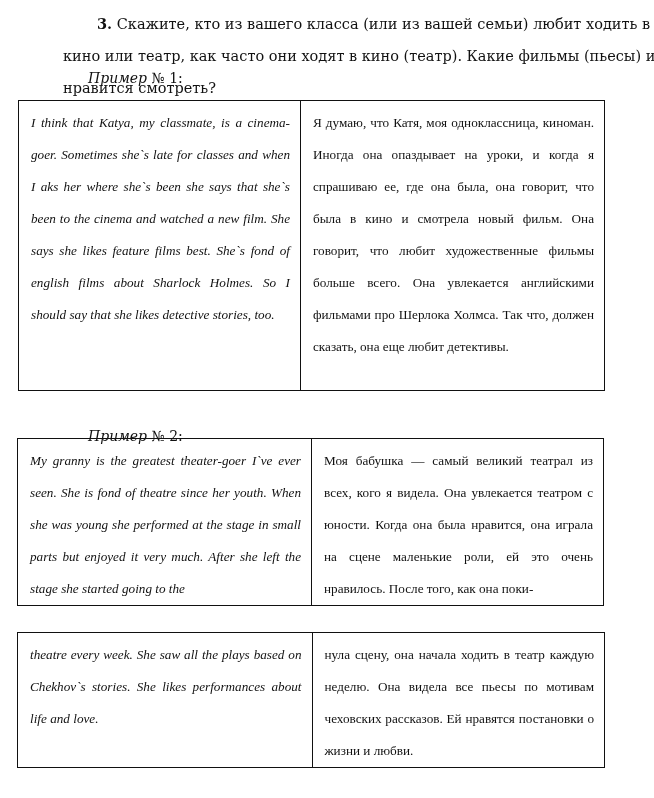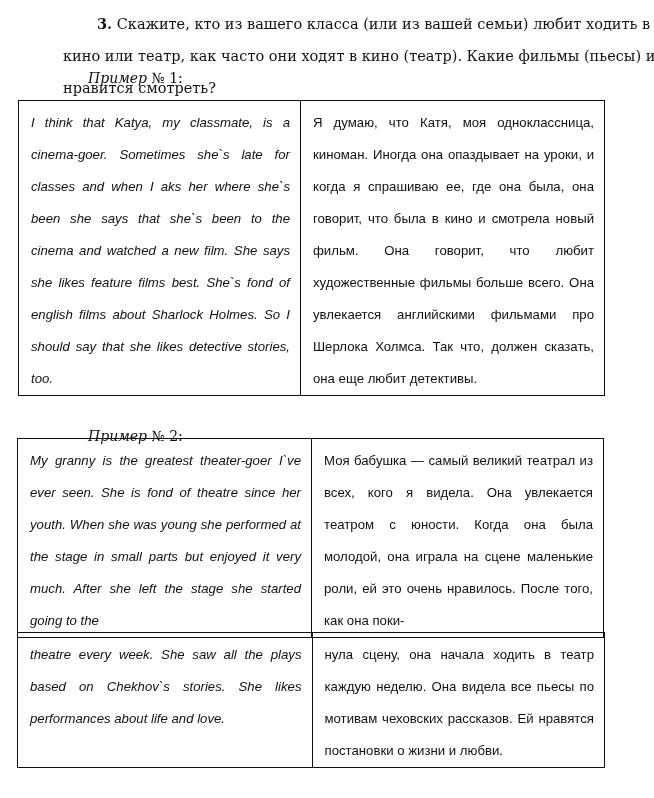--- a/index.html
+++ b/index.html
@@ -18,22 +18,22 @@
   .example .no { font-style: normal; }
   table.tr {
     position: absolute; border-collapse: collapse; table-layout: fixed;
     border: 1.5px solid #111;
   }
   table.tr td {
     vertical-align: top; border: 1.5px solid #111;
     padding: 6px 10px 0 12px; font-size: 13.2px; line-height: 32px;
     text-align: justify;
   }
-  table.tr td.en { font-family: Liberation Sans, sans-serif; font-style: italic; }
-  table.tr td.ru { font-family: Liberation Sans, sans-serif; }
+  table.tr td.en { font-family: Liberation Serif, serif; font-style: italic; }
+  table.tr td.ru { font-family: Liberation Serif, serif; }
   #t1 { left: 18px; top: 100px; width: 587px; height: 291px; }
   #t2 { left: 17px; top: 438px; width: 484px; height: 161px; border-bottom: 1.5px solid #111; }
   #t3 { left: 17px; top: 632px; width: 588px; height: 131px; }
   #t2 td, #t3 td { padding-left: 12px; }
   .col1 { width: 282px; }
   .col2 { width: 304px; }
   .col1b { width: 294px; }
   .col2b { width: 292px; }
 </style>
 </head>
@@ -68,21 +68,21 @@
 </div>
 
 <table class="tr" id="t2">
   <colgroup>
       <col class="col1b">
       <col class="col2b">
     </colgroup>
   <tbody>
       <tr>
     <td class="en">My granny is the greatest theater-goer I`ve ever seen. She is fond of theatre since her youth. When she was young she performed at the stage in small parts but enjoyed it very much. After she left the stage she started going to the</td>
-    <td class="ru">Моя бабушка — самый великий театрал из всех, кого я видела. Она увлекается театром с юности. Когда она была молодой, она играла на сцене маленькие роли, ей это очень нравилось. После того, как она поки-</td>
+    <td class="ru">Моя бабушка — самый великий театрал из всех, кого я видела. Она увлекается театром с юности. Когда она была нравится, она играла на сцене маленькие роли, ей это очень нравилось. После того, как она поки-</td>
   </tr>
 </tbody>
   </table>
 
 <table class="tr" id="t3">
   <colgroup>
       <col class="col1b">
       <col class="col2b">
     </colgroup>
   <tbody>

